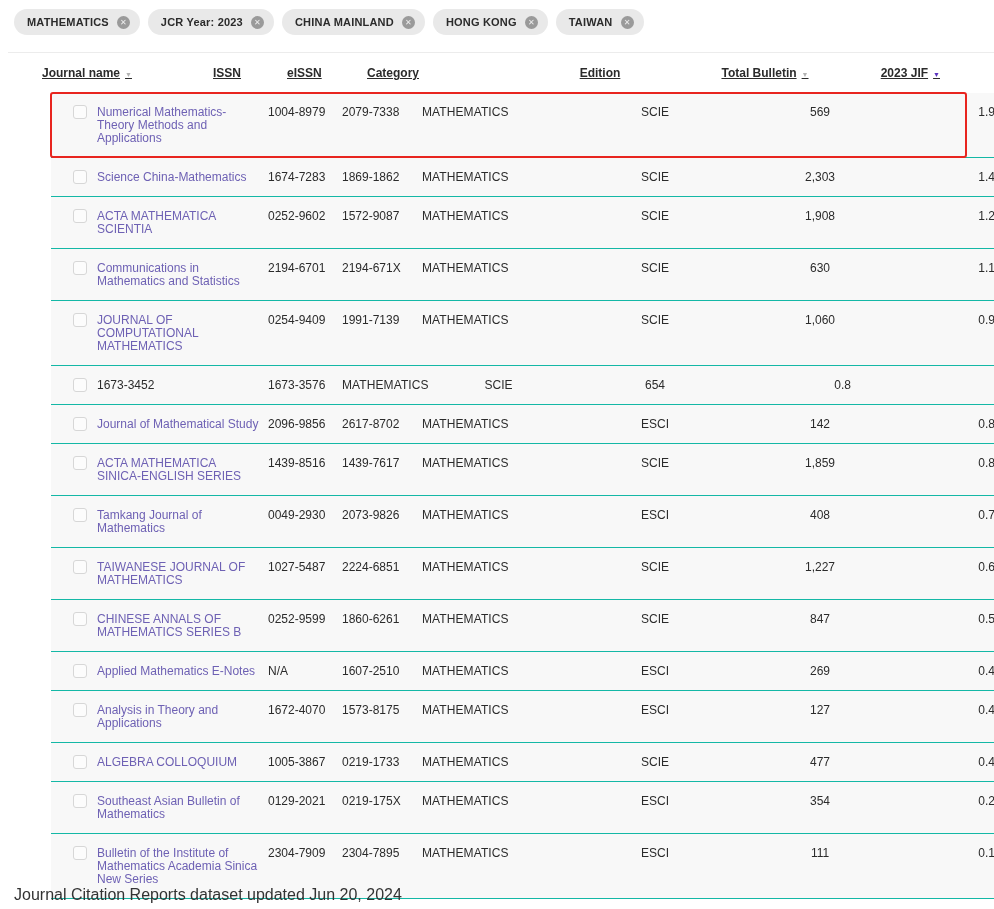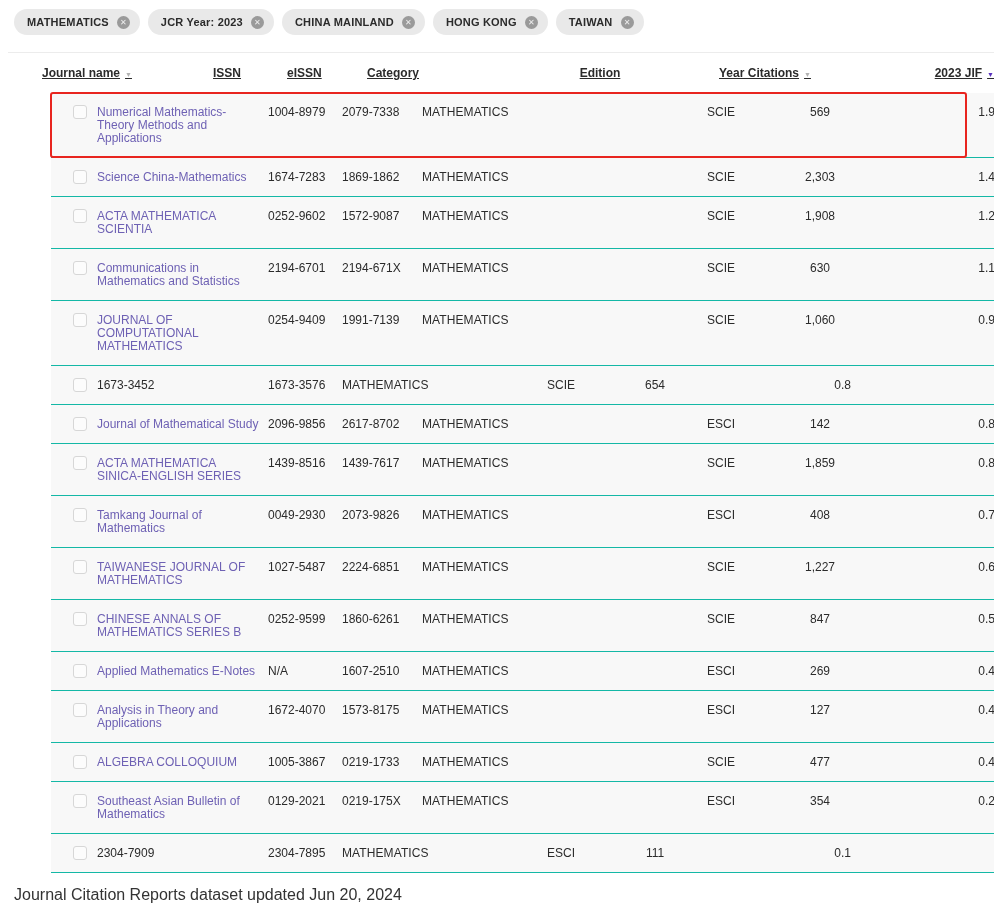--- a/index.html
+++ b/index.html
@@ -70,21 +70,21 @@
   .th {
     font-size: 12px;
     font-weight: 700;
     color: #2b2b2b;
     display: flex;
     align-items: center;
     gap: 5px;
     white-space: nowrap;
   }
   .th.center { justify-content: center; }
-  .th.right  { justify-content: flex-end; }
+  .th.right  { justify-content: flex-end; padding-right: 54px; }
   .sort-icon {
     font-size: 7px;
     color: #b3b3b3;
     line-height: 1;
     transform: translateY(1px);
   }
   .sort-icon.active { color: #5b33bf; }
 
   .tbody .row {
     background: #f8f8f8;
@@ -109,21 +109,21 @@
     background: #fcfcfc;
     cursor: pointer;
   }
   .c-name { padding-right: 6px; }
   .c-name a {
     color: #6e61b4;
     text-decoration: none;
     cursor: pointer;
   }
   .c-cat { letter-spacing: 0.1px; }
-  .c-edition { text-align: right; }
+  .c-edition { text-align: center; }
   .c-cites { text-align: center; }
   .c-jif { text-align: right; padding-right: 54px; }
 
   .highlight-box {
     position: absolute;
     left: -1px;
     top: -1px;
     bottom: -1px;
     right: 27px;
     border: 2px solid #e8251f;
@@ -180,21 +180,21 @@
     <div class="th">
       <span>eISSN</span>
     </div>
     <div class="th">
       <span>Category</span>
     </div>
     <div class="th center">
       <span>Edition</span>
     </div>
     <div class="th center">
-      <span>Year Citations</span>
+      <span>Total Bulletin</span>
       <span class="sort-icon">▼</span>
     </div>
     <div class="th right">
       <span>2023 JIF</span>
       <span class="sort-icon active">▼</span>
     </div>
   </div>
 
   <div class="tbody">
   <div class="grid-row row">
@@ -417,20 +417,23 @@
     <div class="cell c-cat">MATHEMATICS</div>
     <div class="cell c-edition">ESCI</div>
     <div class="cell c-cites">354</div>
     <div class="cell c-jif">0.2</div>
   </div>
 
   <div class="grid-row row">
     <div class="cell c-check">
       <div class="checkbox"></div>
     </div>
+    <div class="cell c-name">
+      <a>Bulletin of the Institute of Mathematics Academia Sinica New Series</a>
+    </div>
     <div class="cell c-issn">2304-7909</div>
     <div class="cell c-eissn">2304-7895</div>
     <div class="cell c-cat">MATHEMATICS</div>
     <div class="cell c-edition">ESCI</div>
     <div class="cell c-cites">111</div>
     <div class="cell c-jif">0.1</div>
   </div>
 </div>
 </div>
 

